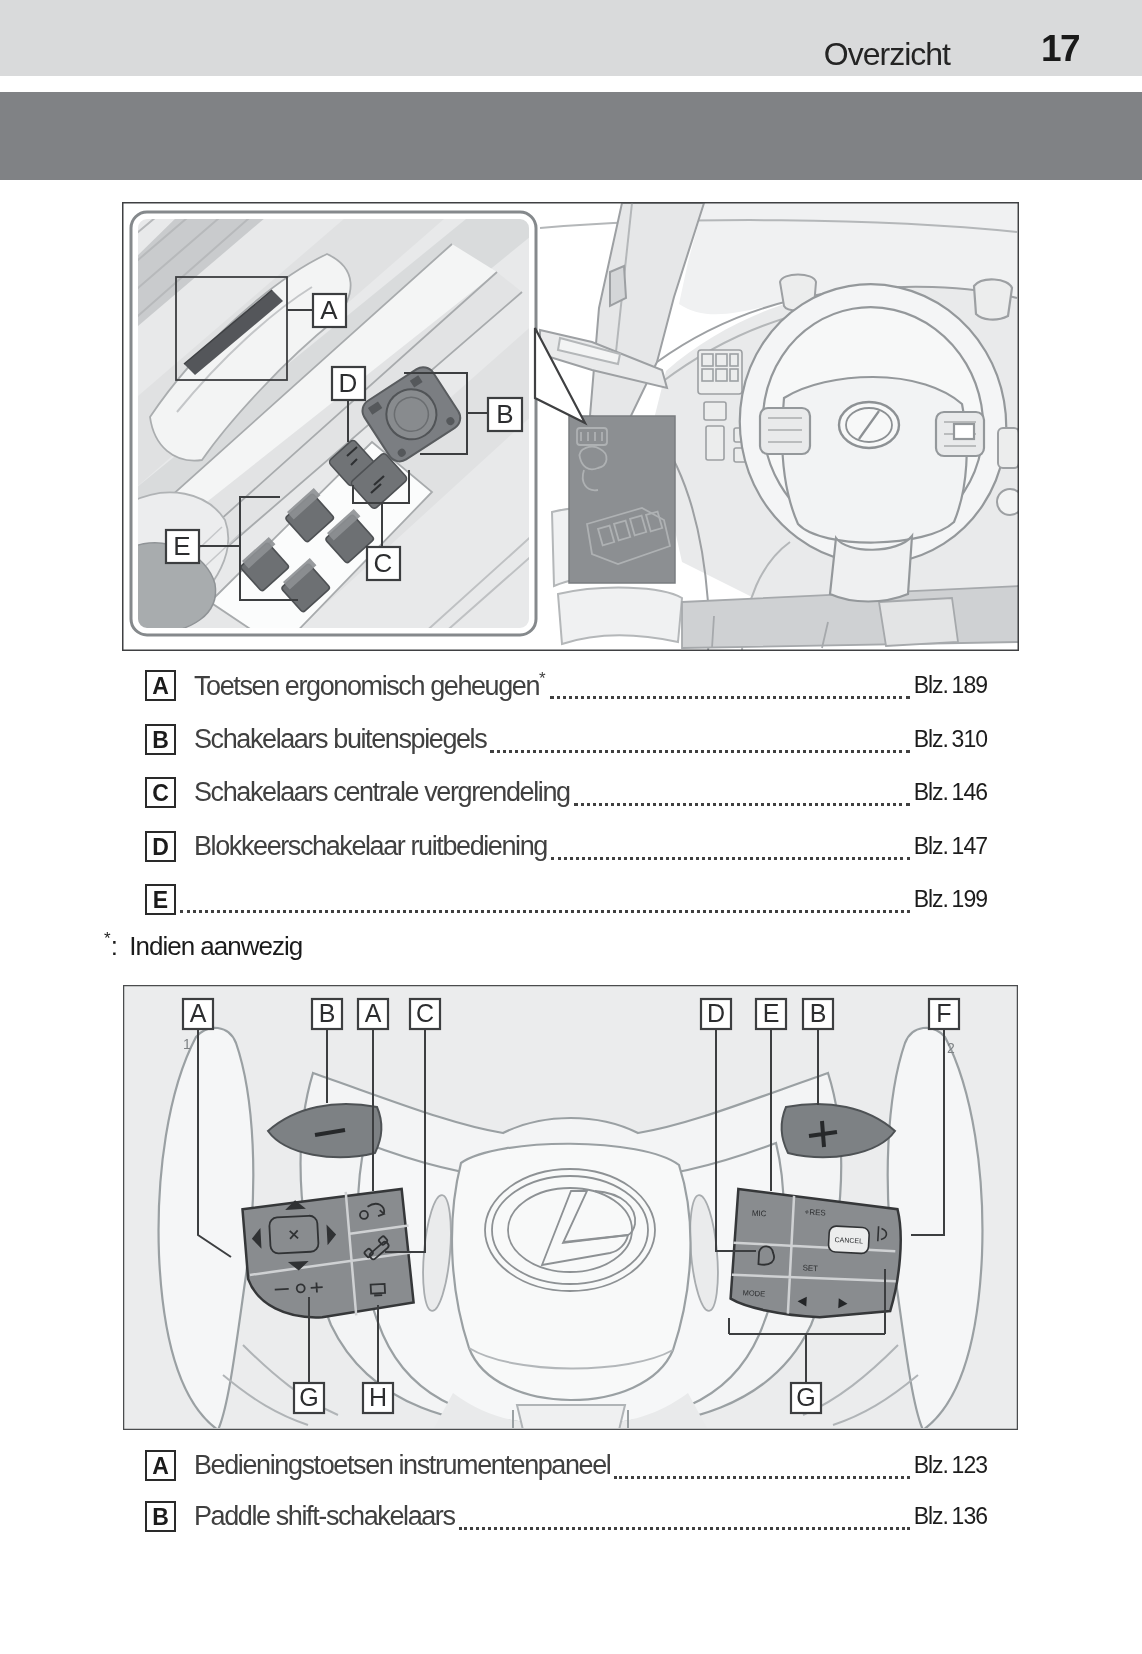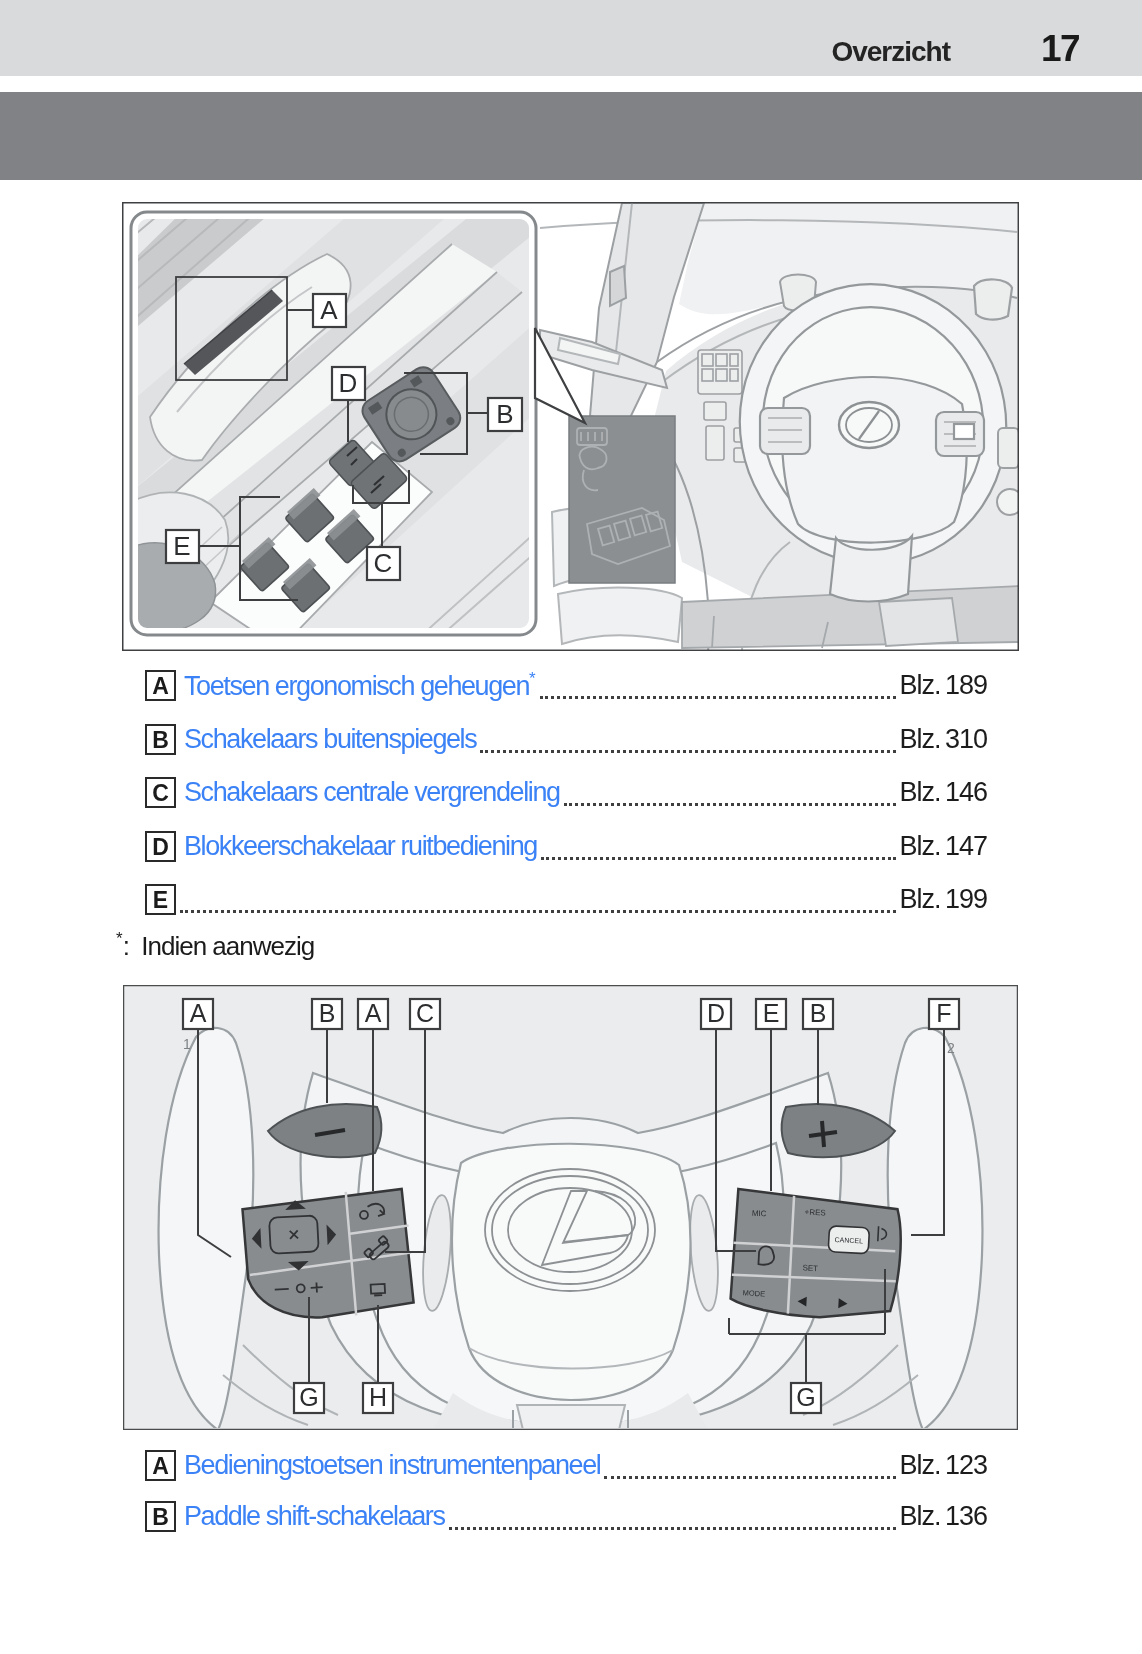--- a/index.html
+++ b/index.html
@@ -1,30 +1,30 @@
 <!DOCTYPE html>
 <html><head>
 <meta charset="utf-8">
 <style>
   html,body{margin:0;padding:0;}
   body{width:1142px;height:1654px;position:relative;background:#ffffff;
        font-family:"Liberation Sans", sans-serif;color:#1b1b1b;overflow:hidden;}
   .band1{position:absolute;left:0;top:0;width:1142px;height:76px;background:#d9dadb;}
   .band2{position:absolute;left:0;top:92px;width:1142px;height:88px;background:#808285;}
-  .hdr{position:absolute;top:36px;left:0;width:950px;text-align:right;font-size:28px;
-       letter-spacing:-1px;color:#242424;font-weight:bold;}
+  .hdr{position:absolute;top:36px;left:0;width:950px;text-align:right;font-size:32px;
+       letter-spacing:-1px;color:#242424;}
   .pageno{position:absolute;top:28px;left:1041px;font-size:37px;font-weight:bold;letter-spacing:-1.5px;color:#1a1a1a;}
   .row{position:absolute;left:145px;width:842px;height:33px;display:flex;align-items:center;}
   .tag{width:27px;height:27px;border:2px solid #2a2a2a;flex:0 0 auto;
        font-size:23px;font-weight:bold;text-align:center;line-height:28px;background:#fff;}
-  .txt{margin-left:8px;font-size:27px;letter-spacing:-1.4px;white-space:nowrap;color:#3b82f6;}
+  .txt{margin-left:18px;font-size:27px;letter-spacing:-1.4px;white-space:nowrap;color:#404040;}
   .dots{flex:1;border-bottom:3px dotted #3f3f3f;height:27px;margin:0 4px 0 4px;align-self:flex-start;}
-  .pg{font-size:27px;letter-spacing:-1px;white-space:nowrap;color:#1c1c1c;}
+  .pg{font-size:23px;letter-spacing:-1px;white-space:nowrap;color:#1c1c1c;}
   .sup{font-size:17px;vertical-align:11px;letter-spacing:0;}
-  .foot{position:absolute;left:116px;top:929px;font-size:26px;letter-spacing:-1px;}
+  .foot{position:absolute;left:104px;top:929px;font-size:26px;letter-spacing:-1px;}
   svg text{font-family:"Liberation Sans", sans-serif;}
 </style>
 </head>
 <body>
 <div class="band1"></div>
 <div class="hdr">Overzicht</div>
 <div class="pageno">17</div>
 <div class="band2"></div>
 
 <svg id="illu1" style="position:absolute;left:122px;top:202px" width="897" height="449" viewBox="0 0 897 449">

